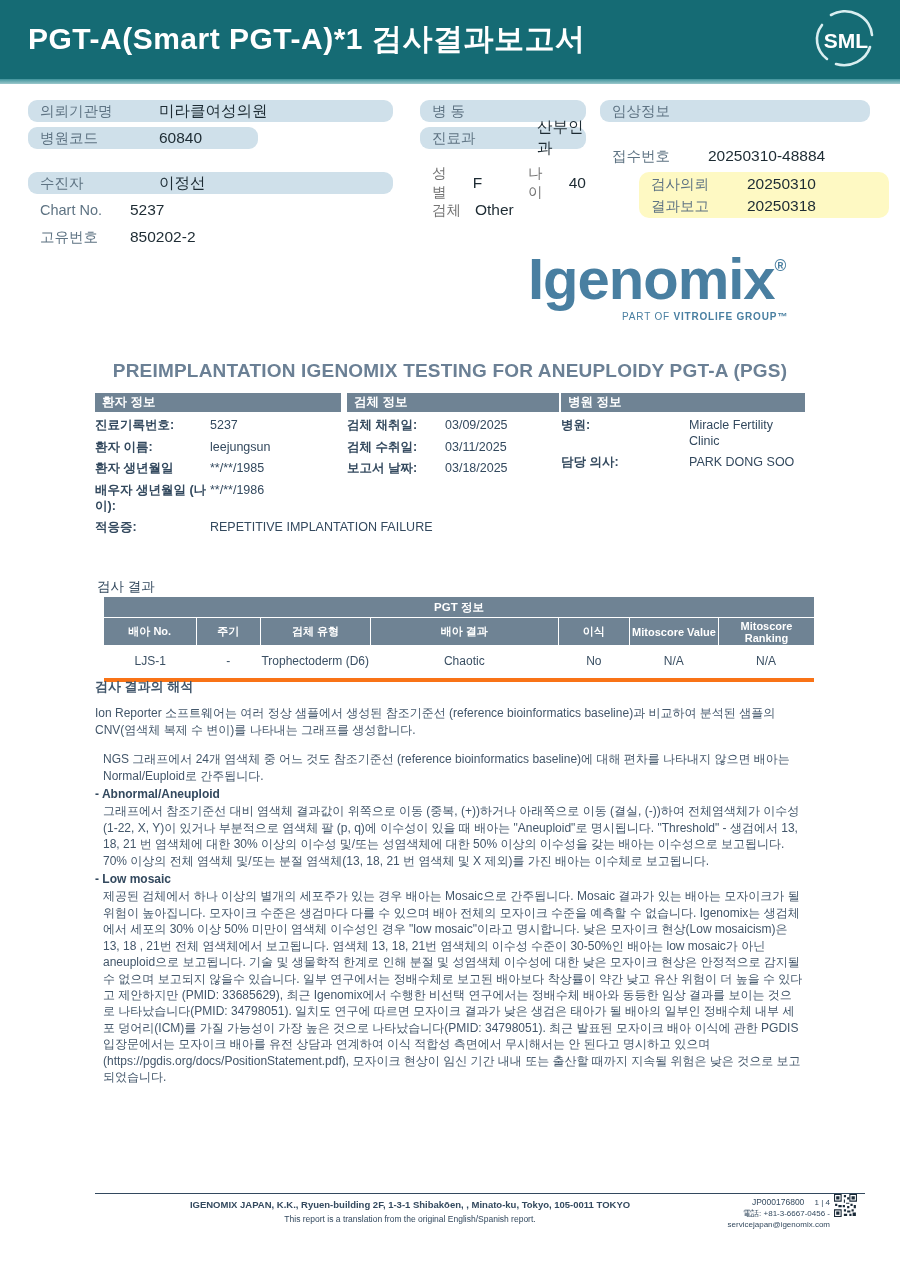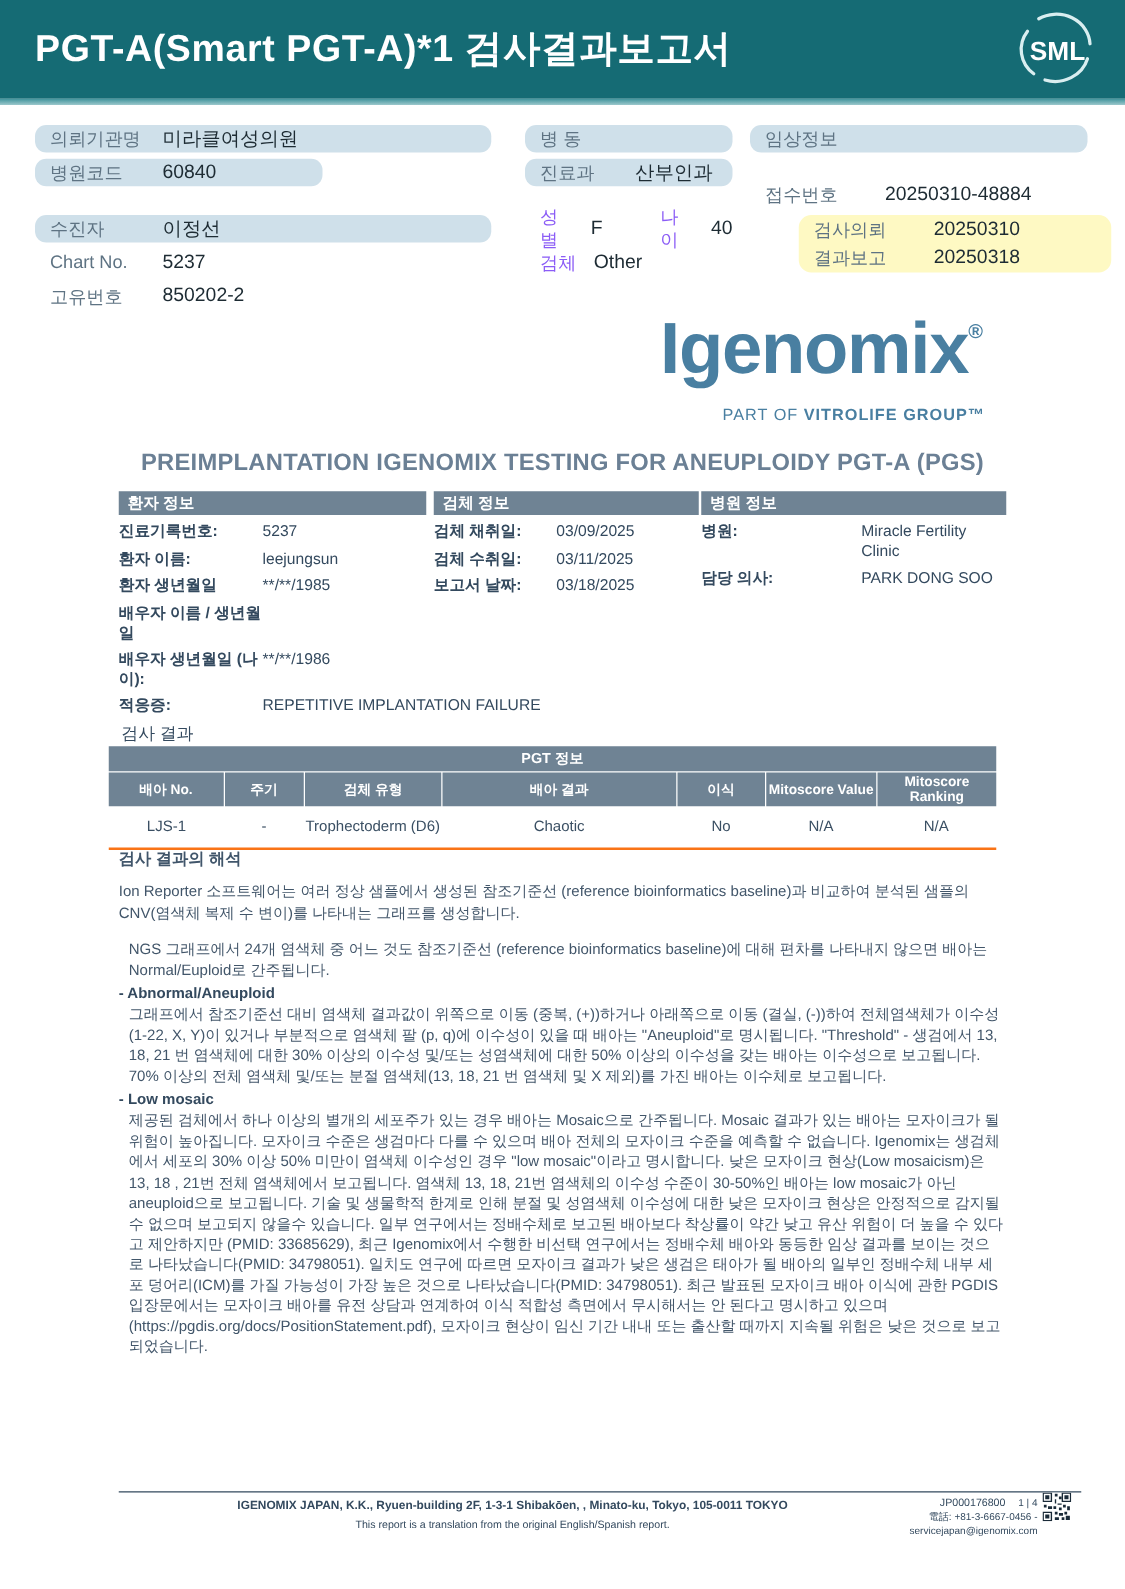--- a/index.html
+++ b/index.html
@@ -19,40 +19,40 @@
   .header-title { color:#ffffff; font-size:30px; font-weight:bold; margin-left:28px; letter-spacing:0.5px; }
   .sml-logo { position:absolute; right:22px; top:9px; width:64px; height:62px; }
   .sml-logo svg { width:64px; height:62px; }
 
   
   .info-col { position:absolute; top:100px; }
   .col-left { left:28px; width:365px; }
   .col-mid  { left:420px; width:166px; }
   .col-right{ left:600px; width:270px; }
   .frow { display:flex; align-items:center; height:22px; margin-bottom:5px; font-size:14.5px; }
-  .bar  { background:#cfe0ea; border-radius:9px; }
+  .bar  { background:#cfe0ea; border-radius:9px;gap:29px; }
   .flabel { color:#5e7383; padding-left:12px; flex-shrink:0; }
   .fvalue { color:#1d2b33; font-size:15.5px; }
   .spacer { height:18px; }
   .w-short { width:230px; }
   .lw-90  .flabel { width:102px; }
   .lw-75  .flabel { width:88px; }
   .lw-95  .flabel { width:108px; }
   .honorific { margin-left:auto; margin-right:14px; color:#a9b6be; font-size:13px; }
-  .pair-label { color:#8b5cf6; padding-left:12px; }
+  .pair-label { color:#737373; padding-left:12px; }
   .pair-value { color:#1d2b33; font-size:15.5px; margin-left:14px; }
   .pair-gap { margin-left:34px; }
   .bar-block { background:#fef9c3; border-radius:10px; width:250px; padding:1px 0;margin-left:39px; }
   .bar-block .frow { margin-bottom:0; background:none; }
 
   
   .brand { position:absolute; left:528px; top:250px; width:352px; text-align:left; }
   .brand-word { color:#497fa1; font-size:58px; font-weight:800; letter-spacing:-1px; line-height:1; font-family:"Liberation Sans",sans-serif; }
   .brand-reg { font-size:16px; vertical-align:28px; font-weight:bold; }
-  .brand-sub { margin-top:16px; text-align:right; margin-right:92px; color:#497fa1; font-size:13px; letter-spacing:0.8px; }
+  .brand-sub { margin-top:3px; text-align:right; margin-right:92px; color:#497fa1; font-size:10px; letter-spacing:0.8px; }
   .brand-sub .light { font-weight:normal; }
   .brand-sub .bold { font-weight:bold; }
 
   
   .main-title { position:absolute; top:360px; left:95px; width:710px; text-align:center;
     font-size:19px; font-weight:bold; color:#6b8095; letter-spacing:0.2px; }
 
   
   .pi-col { position:absolute; top:393px; font-size:12.5px; }
   .pi-c1 { left:95px;  width:246px; }
@@ -63,21 +63,21 @@
   .pi-row { display:flex; margin-top:6px; line-height:1.25; }
   .pi-label { font-weight:bold; color:#33495e; flex-shrink:0; }
   .pi-c1 .pi-label { width:115px; }
   .pi-c2 .pi-label { width:98px; }
   .pi-c3 .pi-label { width:128px; }
   .pi-value { color:#33495e; }
   .nowrap { white-space:nowrap; }
 
   
   .results-title { position:absolute; top:578px; left:97px; font-size:13.5px; font-weight:normal; color:#33495e; }
-  .rtable { position:absolute; top:597px; left:87px; width:710px; border-bottom:2px solid #f97316; }
+  .rtable { position:absolute; top:597px; left:104px; width:710px; border-bottom:4px solid #f97316; }
   .rbanner { background:#6f8394; color:#fff; text-align:center; font-size:11.5px; font-weight:bold;
     height:20px; line-height:20px; margin-bottom:1px; }
   .rhead { display:flex; gap:1px; }
   .rhead .cell { background:#6f8394; color:#fff; font-size:11px; font-weight:bold;
     display:flex; align-items:center; justify-content:center; height:27px; text-align:center; }
   .rrow { display:flex; }
   .rrow .cell { color:#3a4f63; font-size:12px; text-align:center; padding:9px 0 10px; }
   .c0{width:13%;} .c1{width:9%;} .c2{width:15.5%;} .c3{width:26.5%;} .c4{width:10%;} .c5{width:12.5%;} .c6{width:13.5%;}
 
   
@@ -200,24 +200,20 @@
   </div>
   <div class="pi-row">
     <span class="pi-label">환자 이름:</span>
     <span class="pi-value">leejungsun</span>
   </div>
   <div class="pi-row">
     <span class="pi-label">환자 생년월일</span>
     <span class="pi-value">**/**/1985</span>
   </div>
   <div class="pi-row">
-    <span class="pi-label">배우자 이름 / 생년월일</span>
-    <span class="pi-value"></span>
-  </div>
-  <div class="pi-row">
     <span class="pi-label">배우자 생년월일 (나이):</span>
     <span class="pi-value">**/**/1986</span>
   </div>
   <div class="pi-row">
     <span class="pi-label">적응증:</span>
     <span class="pi-value nowrap">REPETITIVE IMPLANTATION FAILURE</span>
   </div>
 </div>
 
 <div class="pi-col pi-c2">

